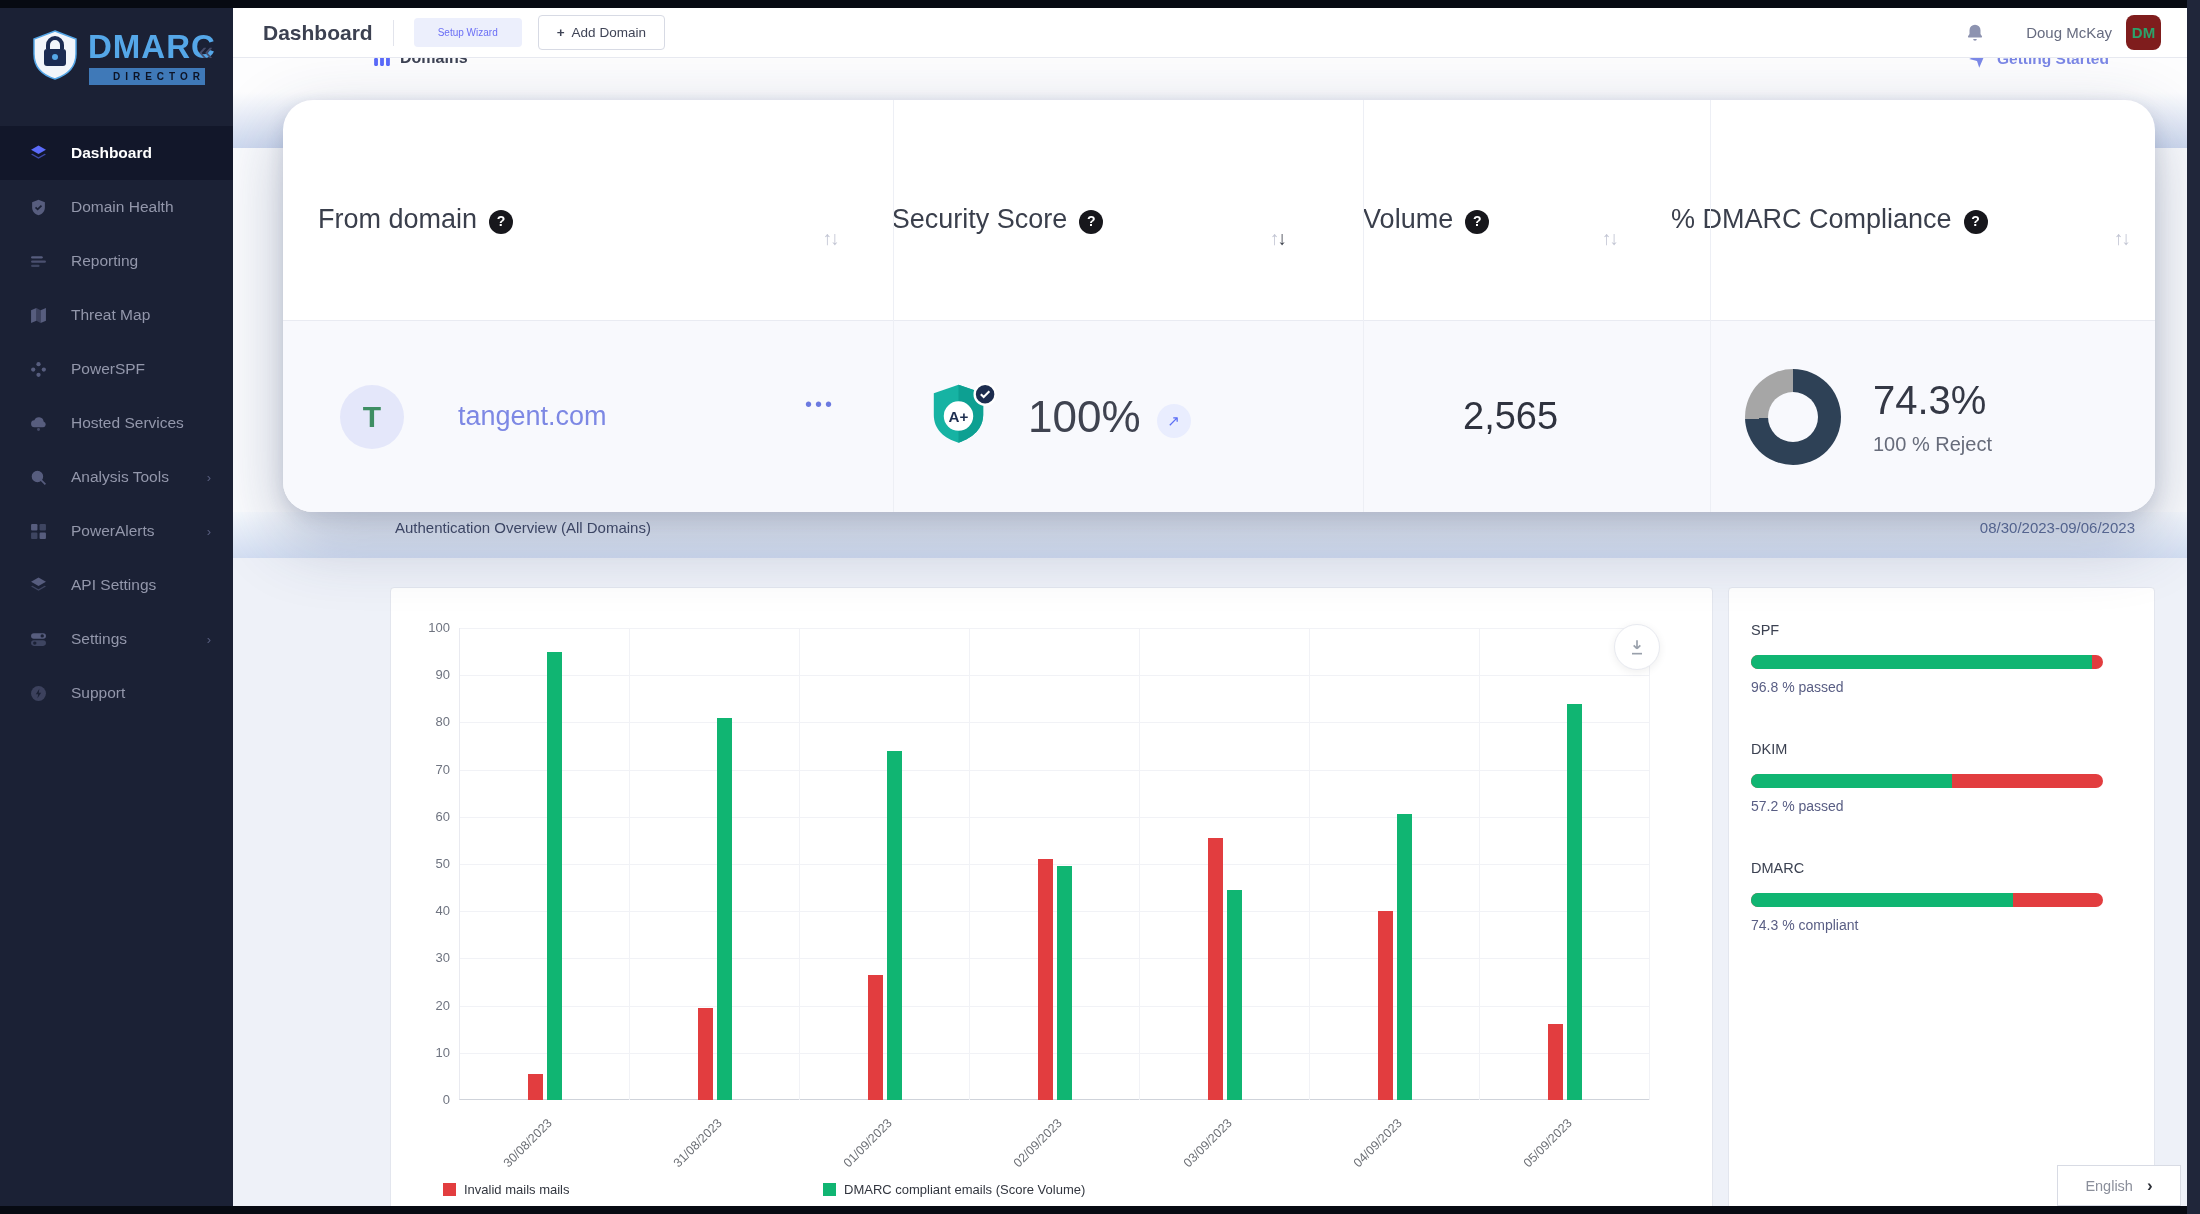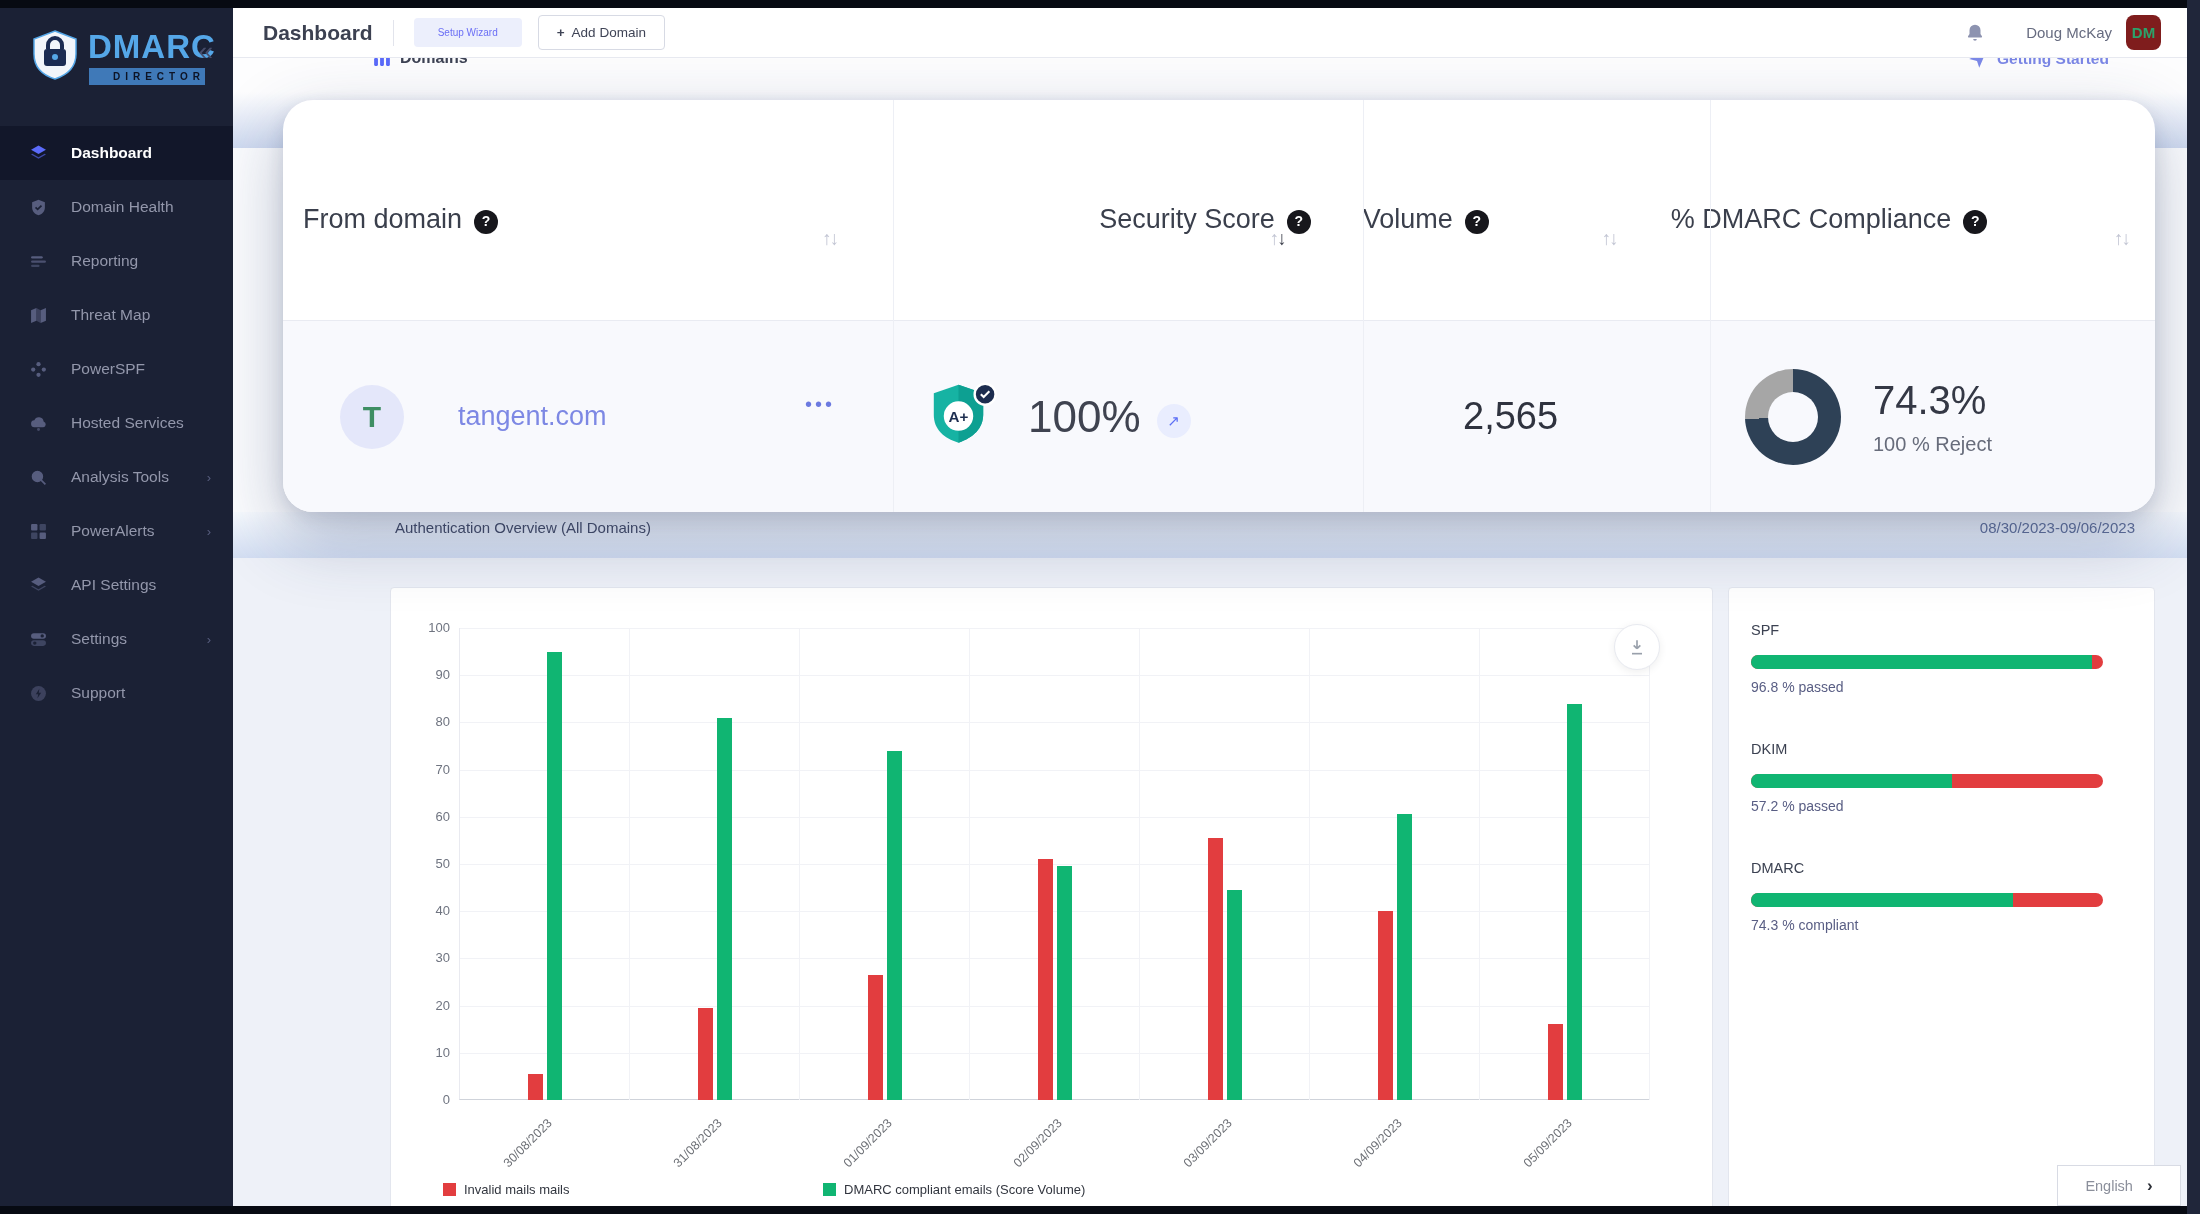--- a/index.html
+++ b/index.html
@@ -314,25 +314,25 @@
     </div>
     <div class="band-a"></div>
     <div class="white-mid"></div>
     <div class="band-b"></div>
     <div class="ov-title">Authentication Overview (All Domains)</div>
     <div class="ov-date">08/30/2023-09/06/2023</div>
   </div>
 
   <section class="overlay-card">
     <div class="thead" id="table-head">
-        <div class="th" style="width: 610px; padding-left: 20px;">
+        <div class="th" style="width: 610px; padding-left: 35px;">
           <div class="th-label" style="width: auto;"><span>From domain</span><span class="help-badge">?</span></div>
           <span class="sorter"><span class="s-up">↑</span><span class="s-dn">↓</span></span>
         </div>
-        <div class="th" style="width: 470px; padding-left: 28px; text-align: right;">
+        <div class="th" style="width: 470px; padding-left: 28px;">
           <div class="th-label" style="width: auto;"><span>Security Score</span><span class="help-badge">?</span></div>
           <span class="sorter desc"><span class="s-up">↑</span><span class="s-dn">↓</span></span>
         </div>
         <div class="th" style="width: 347px; padding-left: 52px;">
           <div class="th-label" style="width: auto;"><span>Volume</span><span class="help-badge">?</span></div>
           <span class="sorter"><span class="s-up">↑</span><span class="s-dn">↓</span></span>
         </div>
         <div class="th" style="width: 538px; padding-left: 28px;">
           <div class="th-label" style="width: 330px;"><span>% DMARC Compliance</span><span class="help-badge">?</span></div>
           <span class="sorter"><span class="s-up">↑</span><span class="s-dn">↓</span></span>

